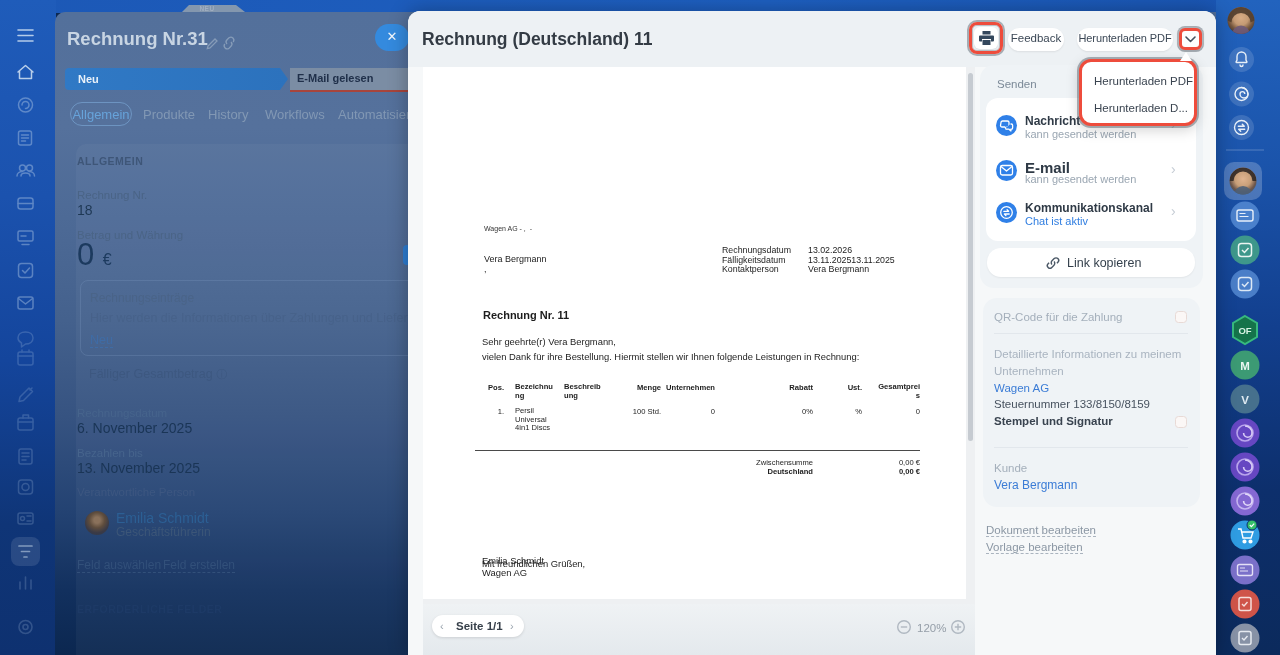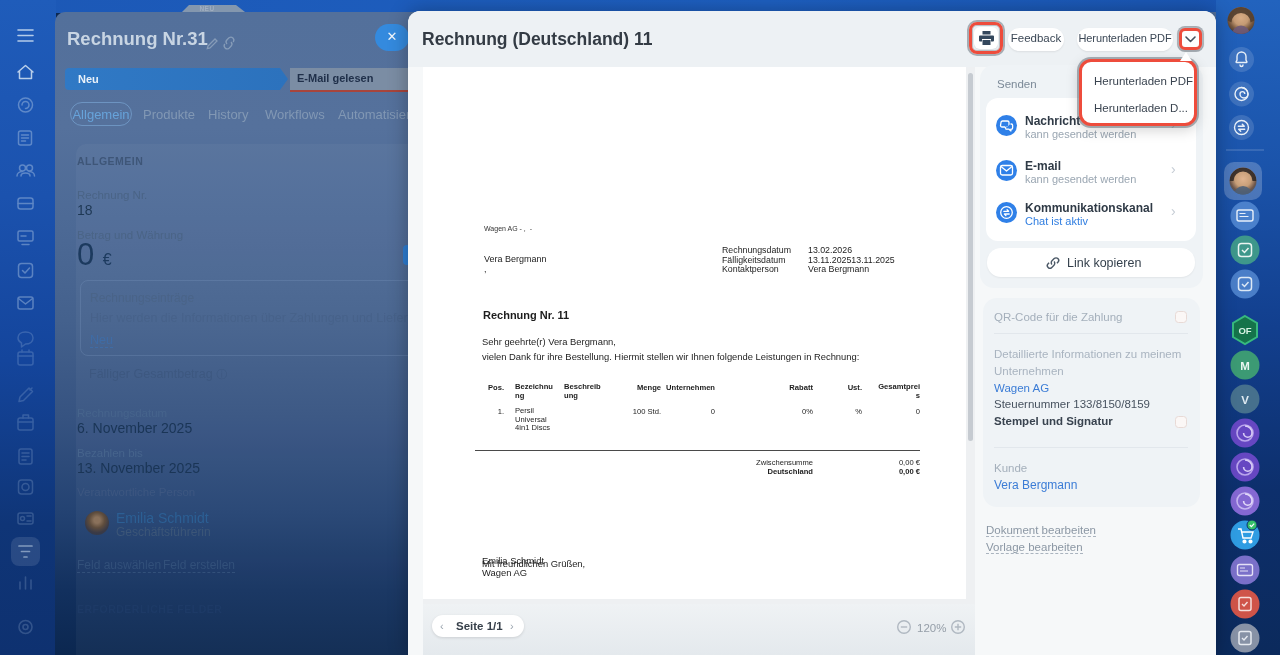--- a/index.html
+++ b/index.html
@@ -288,21 +288,21 @@
     </g>
     <circle cx="10.5" cy="97.5" r="10.5" fill="#2f80e8"></circle>
     <g stroke="#ffffff" stroke-width="1.3" fill="none" stroke-linecap="round" stroke-linejoin="round">
       <circle cx="10.5" cy="97.5" r="5.8"></circle>
       <path d="M7.8 96.3 h4.8 l-1.5-1.5 M13.2 99 h-4.8 l1.5 1.5"></path>
     </g>
   </svg>
   <div class="abs" style="left:617px;top:103px;font-size:12px;font-weight:bold;color:#2f3a46;">Nachricht</div>
   <div class="abs" style="left:617px;top:117px;font-size:11px;color:#9aa6b2;">kann gesendet werden</div>
   <div class="abs" style="left:763px;top:105px;font-size:14px;color:#c5ccd4;">›</div>
-  <div class="abs" style="left:617px;top:148px;font-size:12px;font-weight:bold;color:#2f3a46;">E-mail</div>
+  <div class="abs" style="left:617px;top:148px;font-size:15px;font-weight:bold;color:#2f3a46;">E-mail</div>
   <div class="abs" style="left:617px;top:162px;font-size:11px;color:#9aa6b2;">kann gesendet werden</div>
   <div class="abs" style="left:763px;top:150px;font-size:14px;color:#c5ccd4;">›</div>
   <div class="abs" style="left:617px;top:190px;font-size:12px;font-weight:bold;color:#2f3a46;">Kommunikationskanal</div>
   <div class="abs" style="left:617px;top:204px;font-size:11px;color:#2f7de0;">Chat ist aktiv</div>
   <div class="abs" style="left:763px;top:192px;font-size:14px;color:#c5ccd4;">›</div>
   <div class="abs" style="left:579px;top:237px;width:208px;height:29px;background:#ffffff;border-radius:14px;box-shadow:0 1px 2px rgba(0,0,0,0.06);"></div>
   <svg class="abs" style="left:637px;top:244px;" width="16" height="16">
       <g stroke="#4b5866" stroke-width="1.4" fill="none">
         <path d="M7 9.5 a2.6 2.6 0 0 1 0-3.7 l2.2-2.2 a2.6 2.6 0 0 1 3.7 3.7 l-1 1 M9 6.5 a2.6 2.6 0 0 1 0 3.7 l-2.2 2.2 a2.6 2.6 0 0 1-3.7-3.7 l1-1"></path>
       </g>

